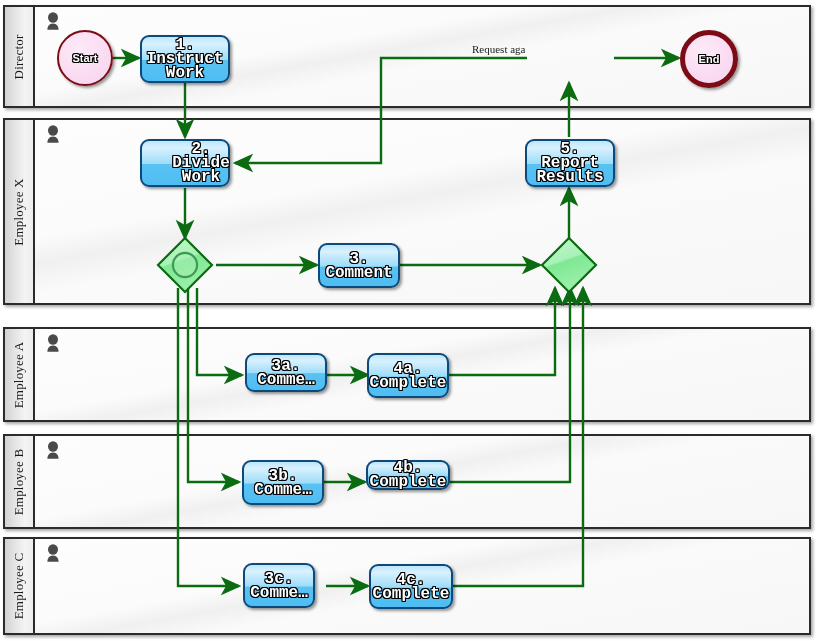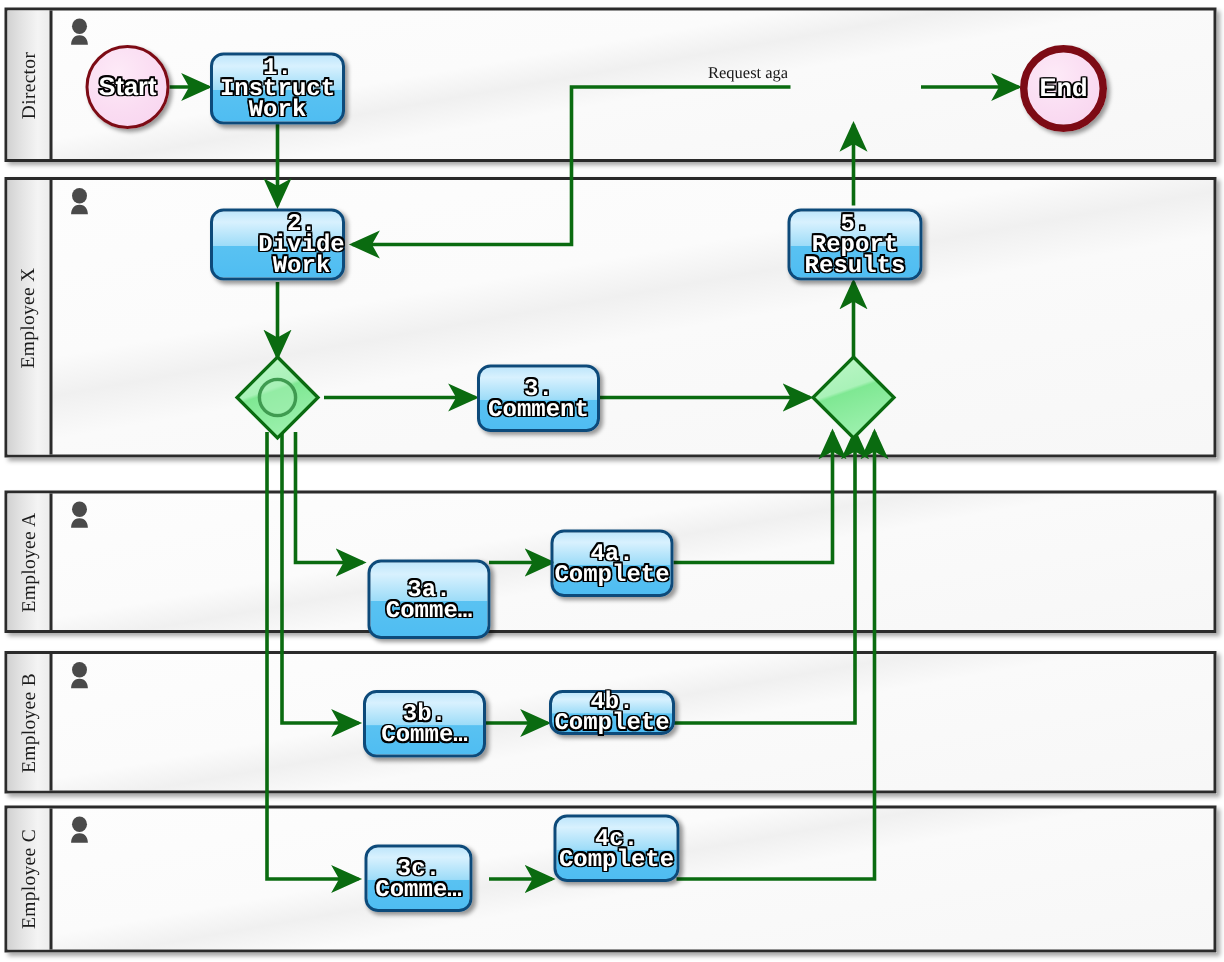--- a/index.html
+++ b/index.html
@@ -73,21 +73,21 @@
     border-radius:50%;
     background:radial-gradient(circle at 38% 32%, #fdeaf7 0%, #fadcf2 55%, #f7d3ee 100%);
     box-shadow:2px 2px 3px rgba(0,0,0,.4);
     display:flex;align-items:center;justify-content:center;
     box-sizing:border-box;
   }
   .event-start{border:2px solid #7d0b15;}
   .event-end{border:5px solid #7d0b15;}
   .event-label{
     font-family:"Liberation Sans", sans-serif;
-    font-size:17px;font-weight:bold;color:#ffffff;
+    font-size:11px;font-weight:bold;color:#ffffff;
     text-shadow:
       -1px -1px 0 #000, 1px -1px 0 #000,
       -1px  1px 0 #000, 1px  1px 0 #000,
        0px -1px 0 #000, 0px 1px 0 #000,
       -1px  0px 0 #000, 1px 0px 0 #000;
     text-align: right;
   }
 
   .gateway{position:absolute;}
 
@@ -223,21 +223,21 @@
   <div class="node task" style="left:525px;top:139px;width:90px;height:48px;">
     <span class="task-label">5. Report
 Results</span>
   </div>
 
   <div class="node task" style="left:318px;top:243px;width:82px;height:45px;">
     <span class="task-label">3.
 Comment</span>
   </div>
 
-  <div class="node task" style="left:245px;top:373px;width:82px;height:53px;">
+  <div class="node task" style="left:245px;top:353px;width:82px;height:39px;">
     <span class="task-label">3a.
 Comme…</span>
   </div>
 
   <div class="node task" style="left:367px;top:353px;width:82px;height:45px;">
     <span class="task-label">4a.
 Complete</span>
   </div>
 
   <div class="node task" style="left:242px;top:460px;width:82px;height:45px;">
@@ -248,21 +248,21 @@
   <div class="node task" style="left:366px;top:460px;width:84px;height:30px;">
     <span class="task-label">4b.
 Complete</span>
   </div>
 
   <div class="node task" style="left:243px;top:563px;width:72px;height:45px;">
     <span class="task-label">3c.
 Comme…</span>
   </div>
 
-  <div class="node task" style="left:369px;top:543px;width:84px;height:45px;">
+  <div class="node task" style="left:369px;top:564px;width:84px;height:45px;">
     <span class="task-label">4c.
 Complete</span>
   </div>
 
   <svg class="gateway" style="left:156px;top:236px;width:60px;height:60px;" viewBox="0 0 60 60">
     <defs>
       <linearGradient id="gwgrad" x1="0" y1="0" x2="0.35" y2="1">
         <stop offset="0%" stop-color="#bff7c9"></stop>
         <stop offset="48%" stop-color="#a9f2b8"></stop>
         <stop offset="52%" stop-color="#7fe893"></stop>

